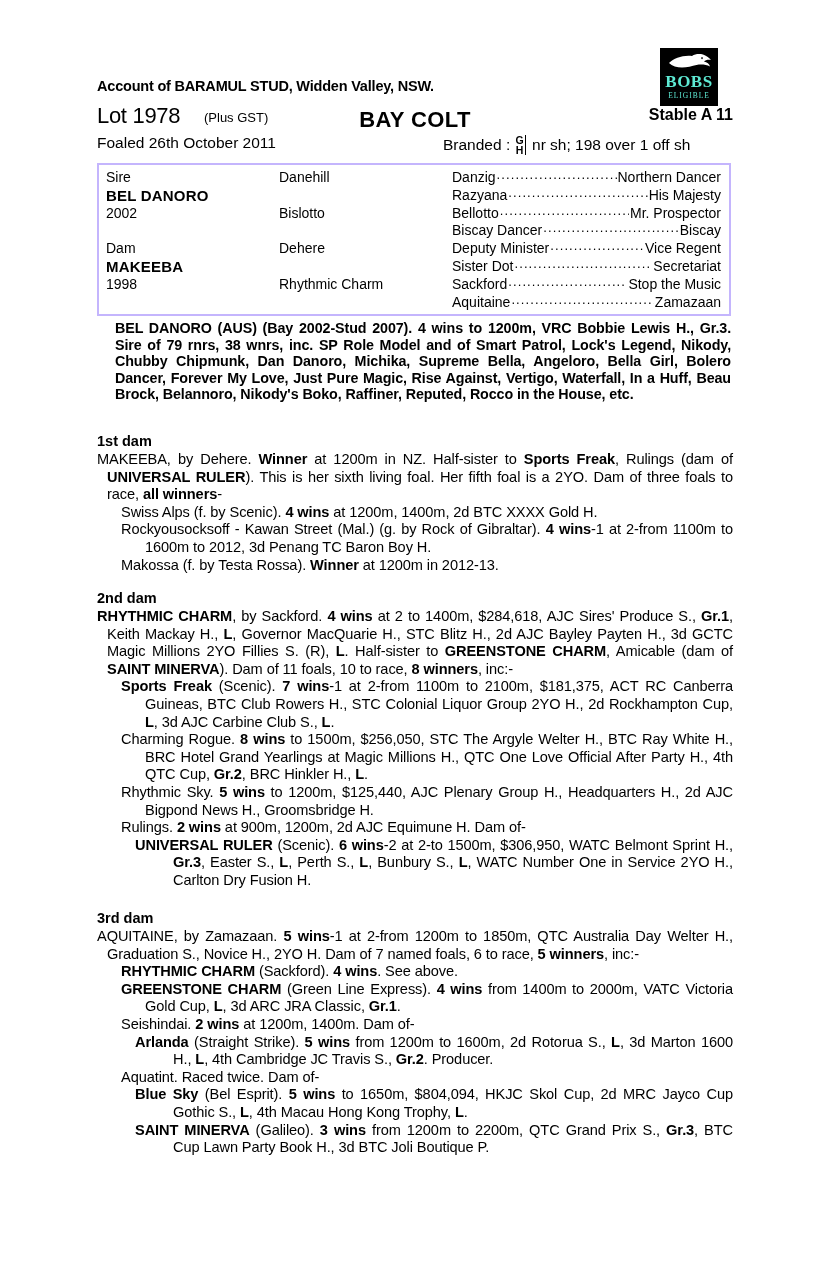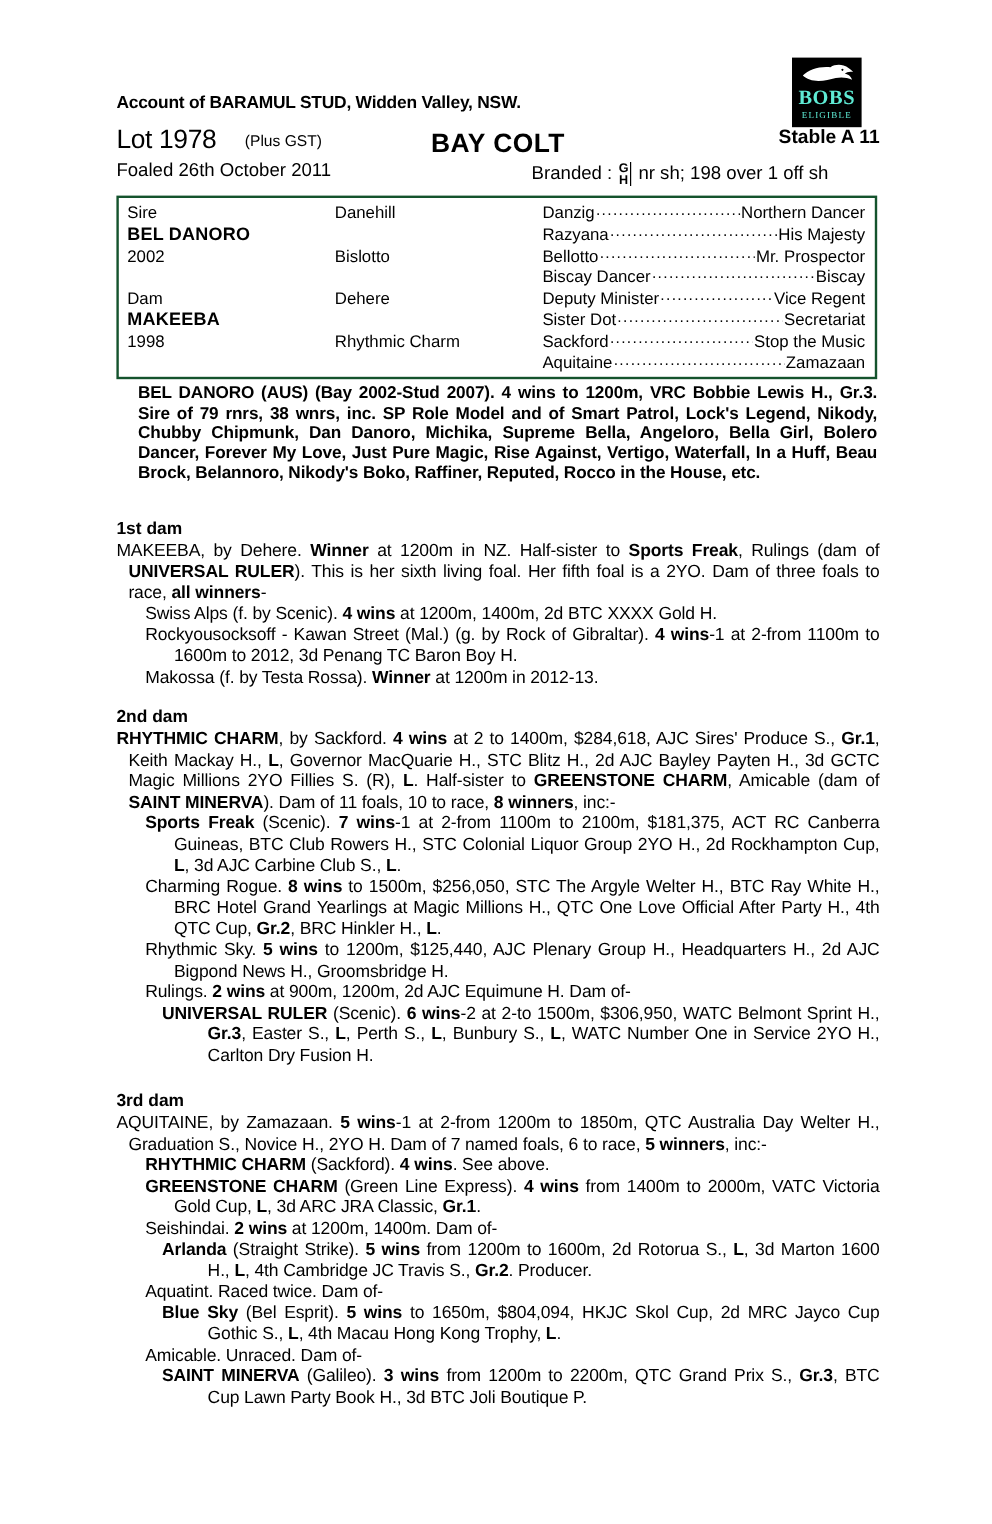--- a/index.html
+++ b/index.html
@@ -139,21 +139,21 @@
     top: 1px;
   }
   .brand-stack span { display: block; }
 
   
   .ped-table {
     position: absolute;
     left: 0;
     top: 163px;
     width: 634px;
-    border: 2px solid #14532d;
+    border: 2px solid #c4b5fd;
     box-sizing: border-box;
     padding: 4px 0 3px 0;
   }
   .ped-row {
     display: flex;
     height: 17.8px;
     line-height: 17.8px;
     font-size: 14px;
   }
   .ped-c1 {
@@ -350,17 +350,16 @@
     </div>
   <div class="dam-block" id="dam-2" style="top:909px;">
       <div class="dam-head">3rd dam</div>
       <div class="ped-p ind0">AQUITAINE, by Zamazaan. <b>5 wins</b>-1 at 2-from 1200m to 1850m, QTC Australia Day Welter H., Graduation S., Novice H., 2YO H. Dam of 7 named foals, 6 to race, <b>5 winners</b>, inc:-</div>
       <div class="ped-p lvl1"><b>RHYTHMIC CHARM</b> (Sackford). <b>4 wins</b>. See above.</div>
       <div class="ped-p lvl1"><b>GREENSTONE CHARM</b> (Green Line Express). <b>4 wins</b> from 1400m to 2000m, VATC Victoria Gold Cup, <b>L</b>, 3d ARC JRA Classic, <b>Gr.1</b>.</div>
       <div class="ped-p lvl1">Seishindai. <b>2 wins</b> at 1200m, 1400m. Dam of-</div>
       <div class="ped-p lvl2"><b>Arlanda</b> (Straight Strike). <b>5 wins</b> from 1200m to 1600m, 2d Rotorua S., <b>L</b>, 3d Marton 1600 H., <b>L</b>, 4th Cambridge JC Travis S., <b>Gr.2</b>. Producer.</div>
       <div class="ped-p lvl1">Aquatint. Raced twice. Dam of-</div>
       <div class="ped-p lvl2"><b>Blue Sky</b> (Bel Esprit). <b>5 wins</b> to 1650m, $804,094, HKJC Skol Cup, 2d MRC Jayco Cup Gothic S., <b>L</b>, 4th Macau Hong Kong Trophy, <b>L</b>.</div>
-      <div class="ped-p lvl1">Amicable. Unraced. Dam of-</div>
       <div class="ped-p lvl2"><b>SAINT MINERVA</b> (Galileo). <b>3 wins</b> from 1200m to 2200m, QTC Grand Prix S., <b>Gr.3</b>, BTC Cup Lawn Party Book H., 3d BTC Joli Boutique P.</div>
     </div>
 
 </div>
 
 </body></html>

